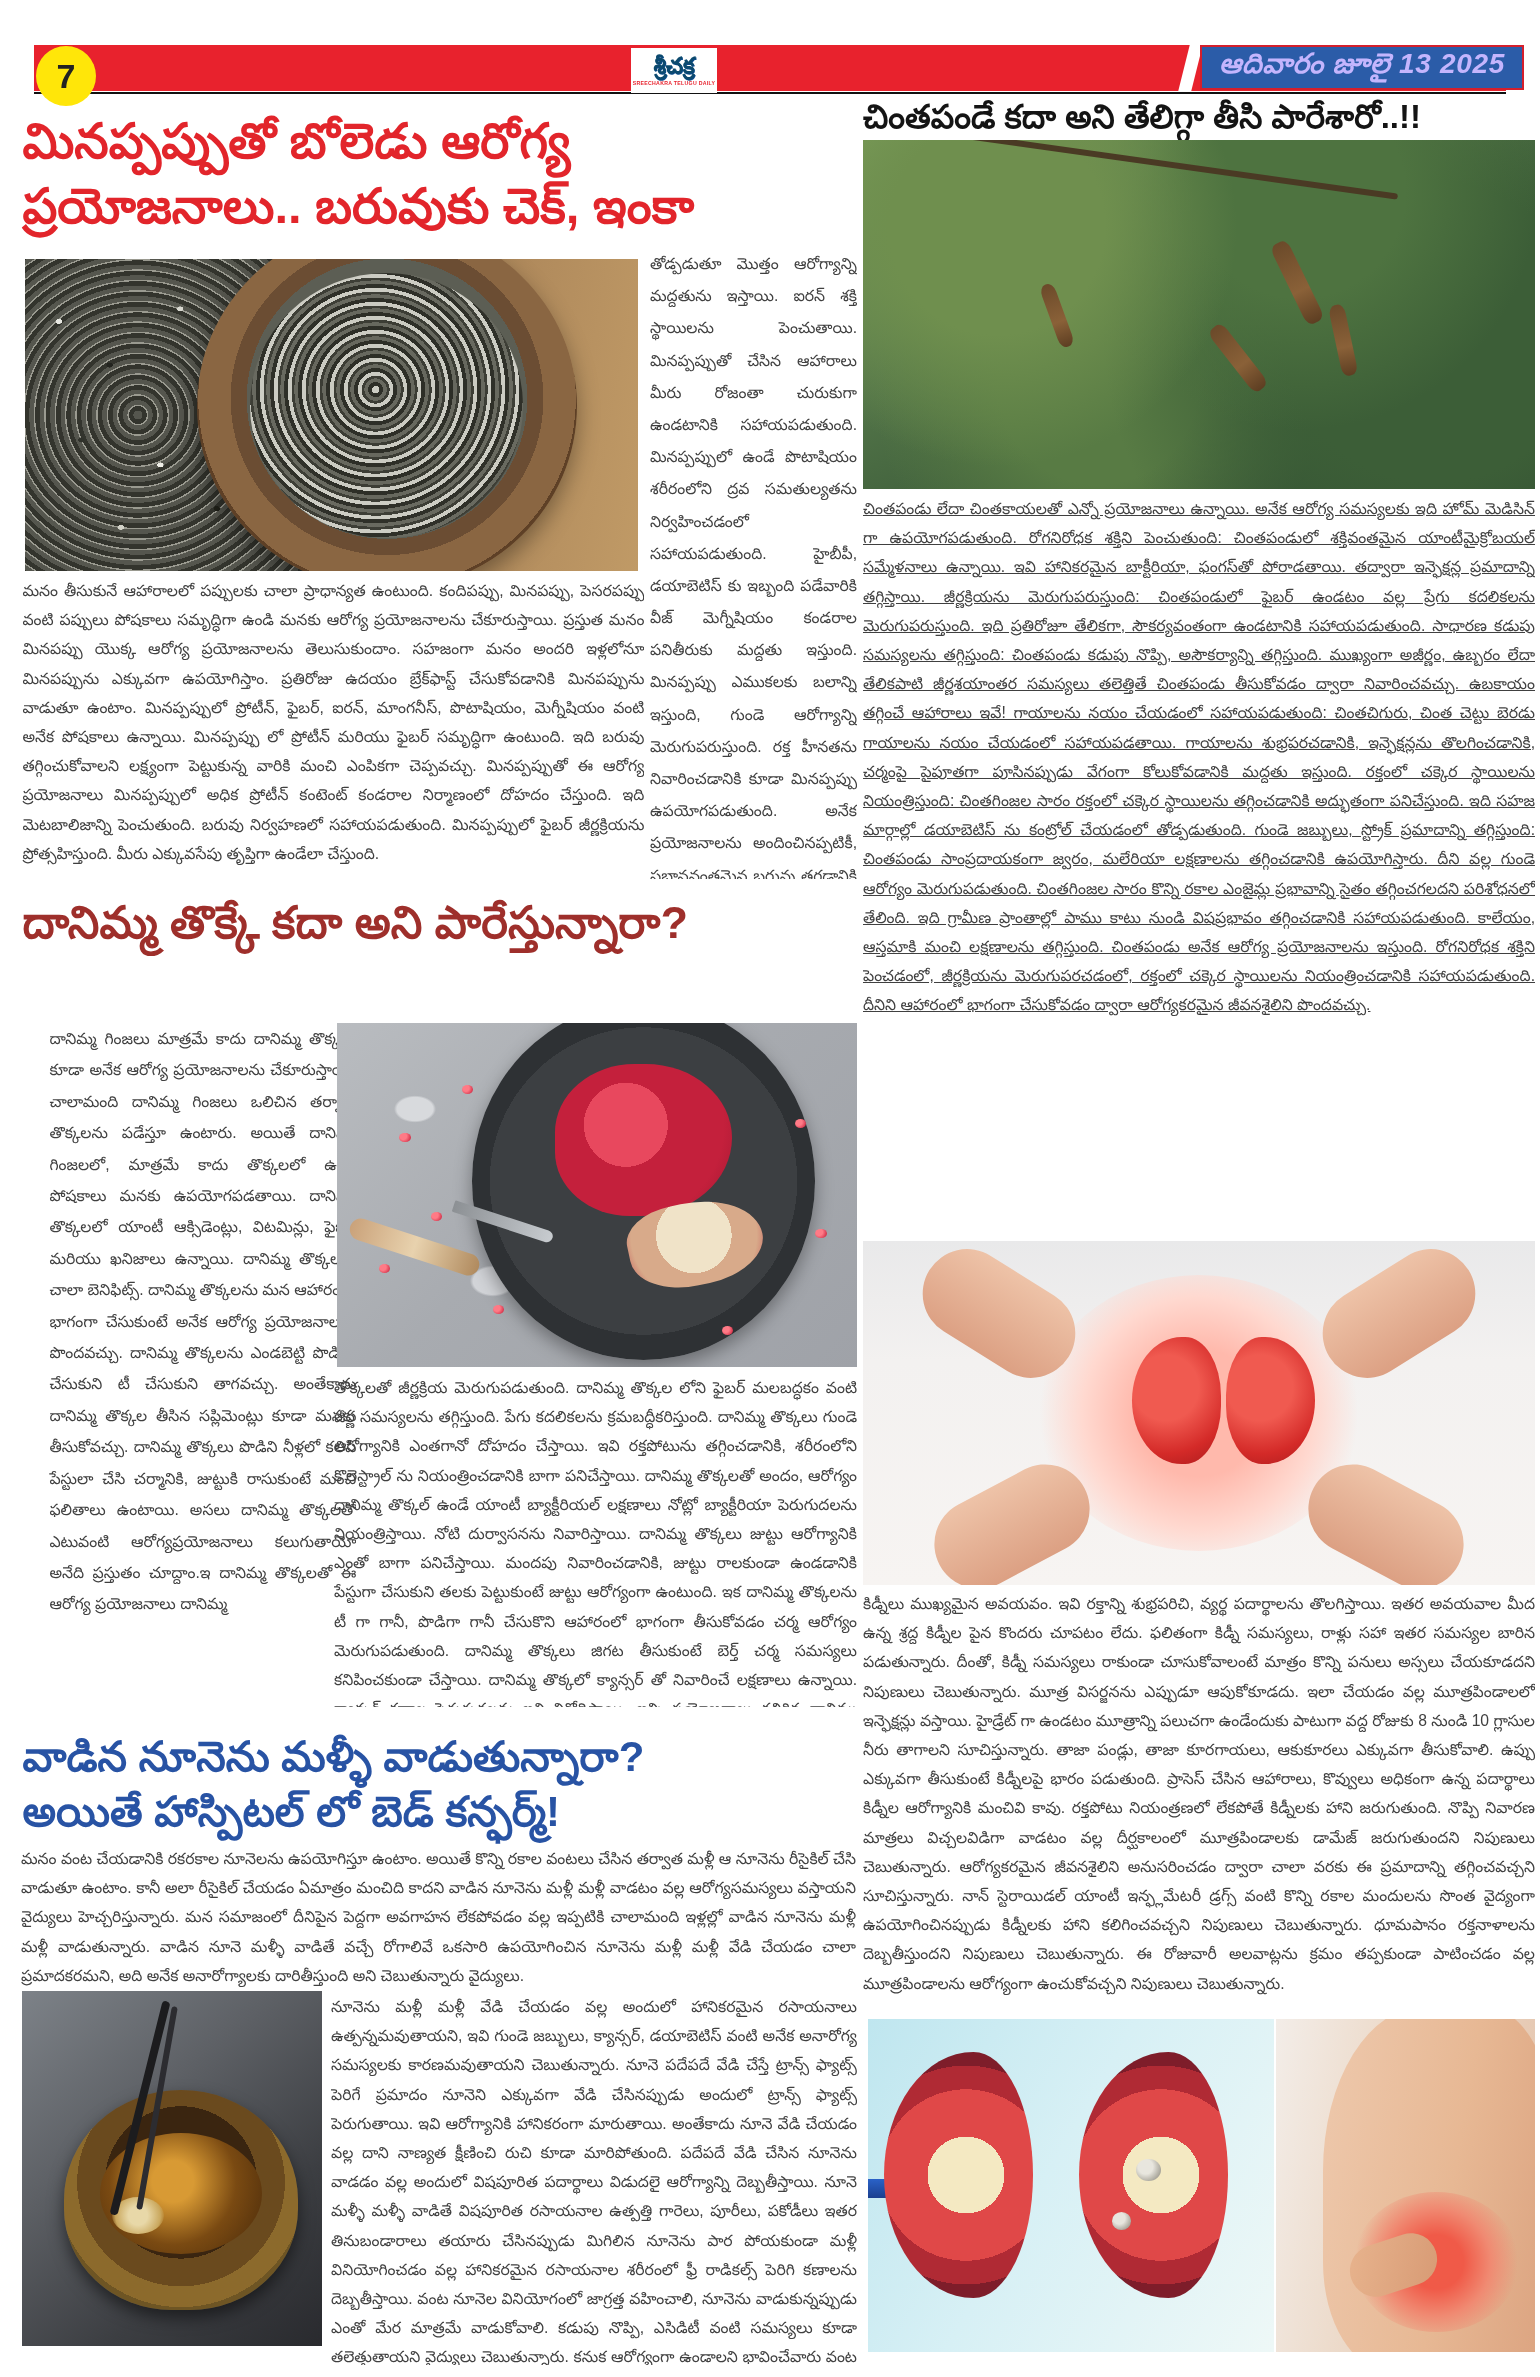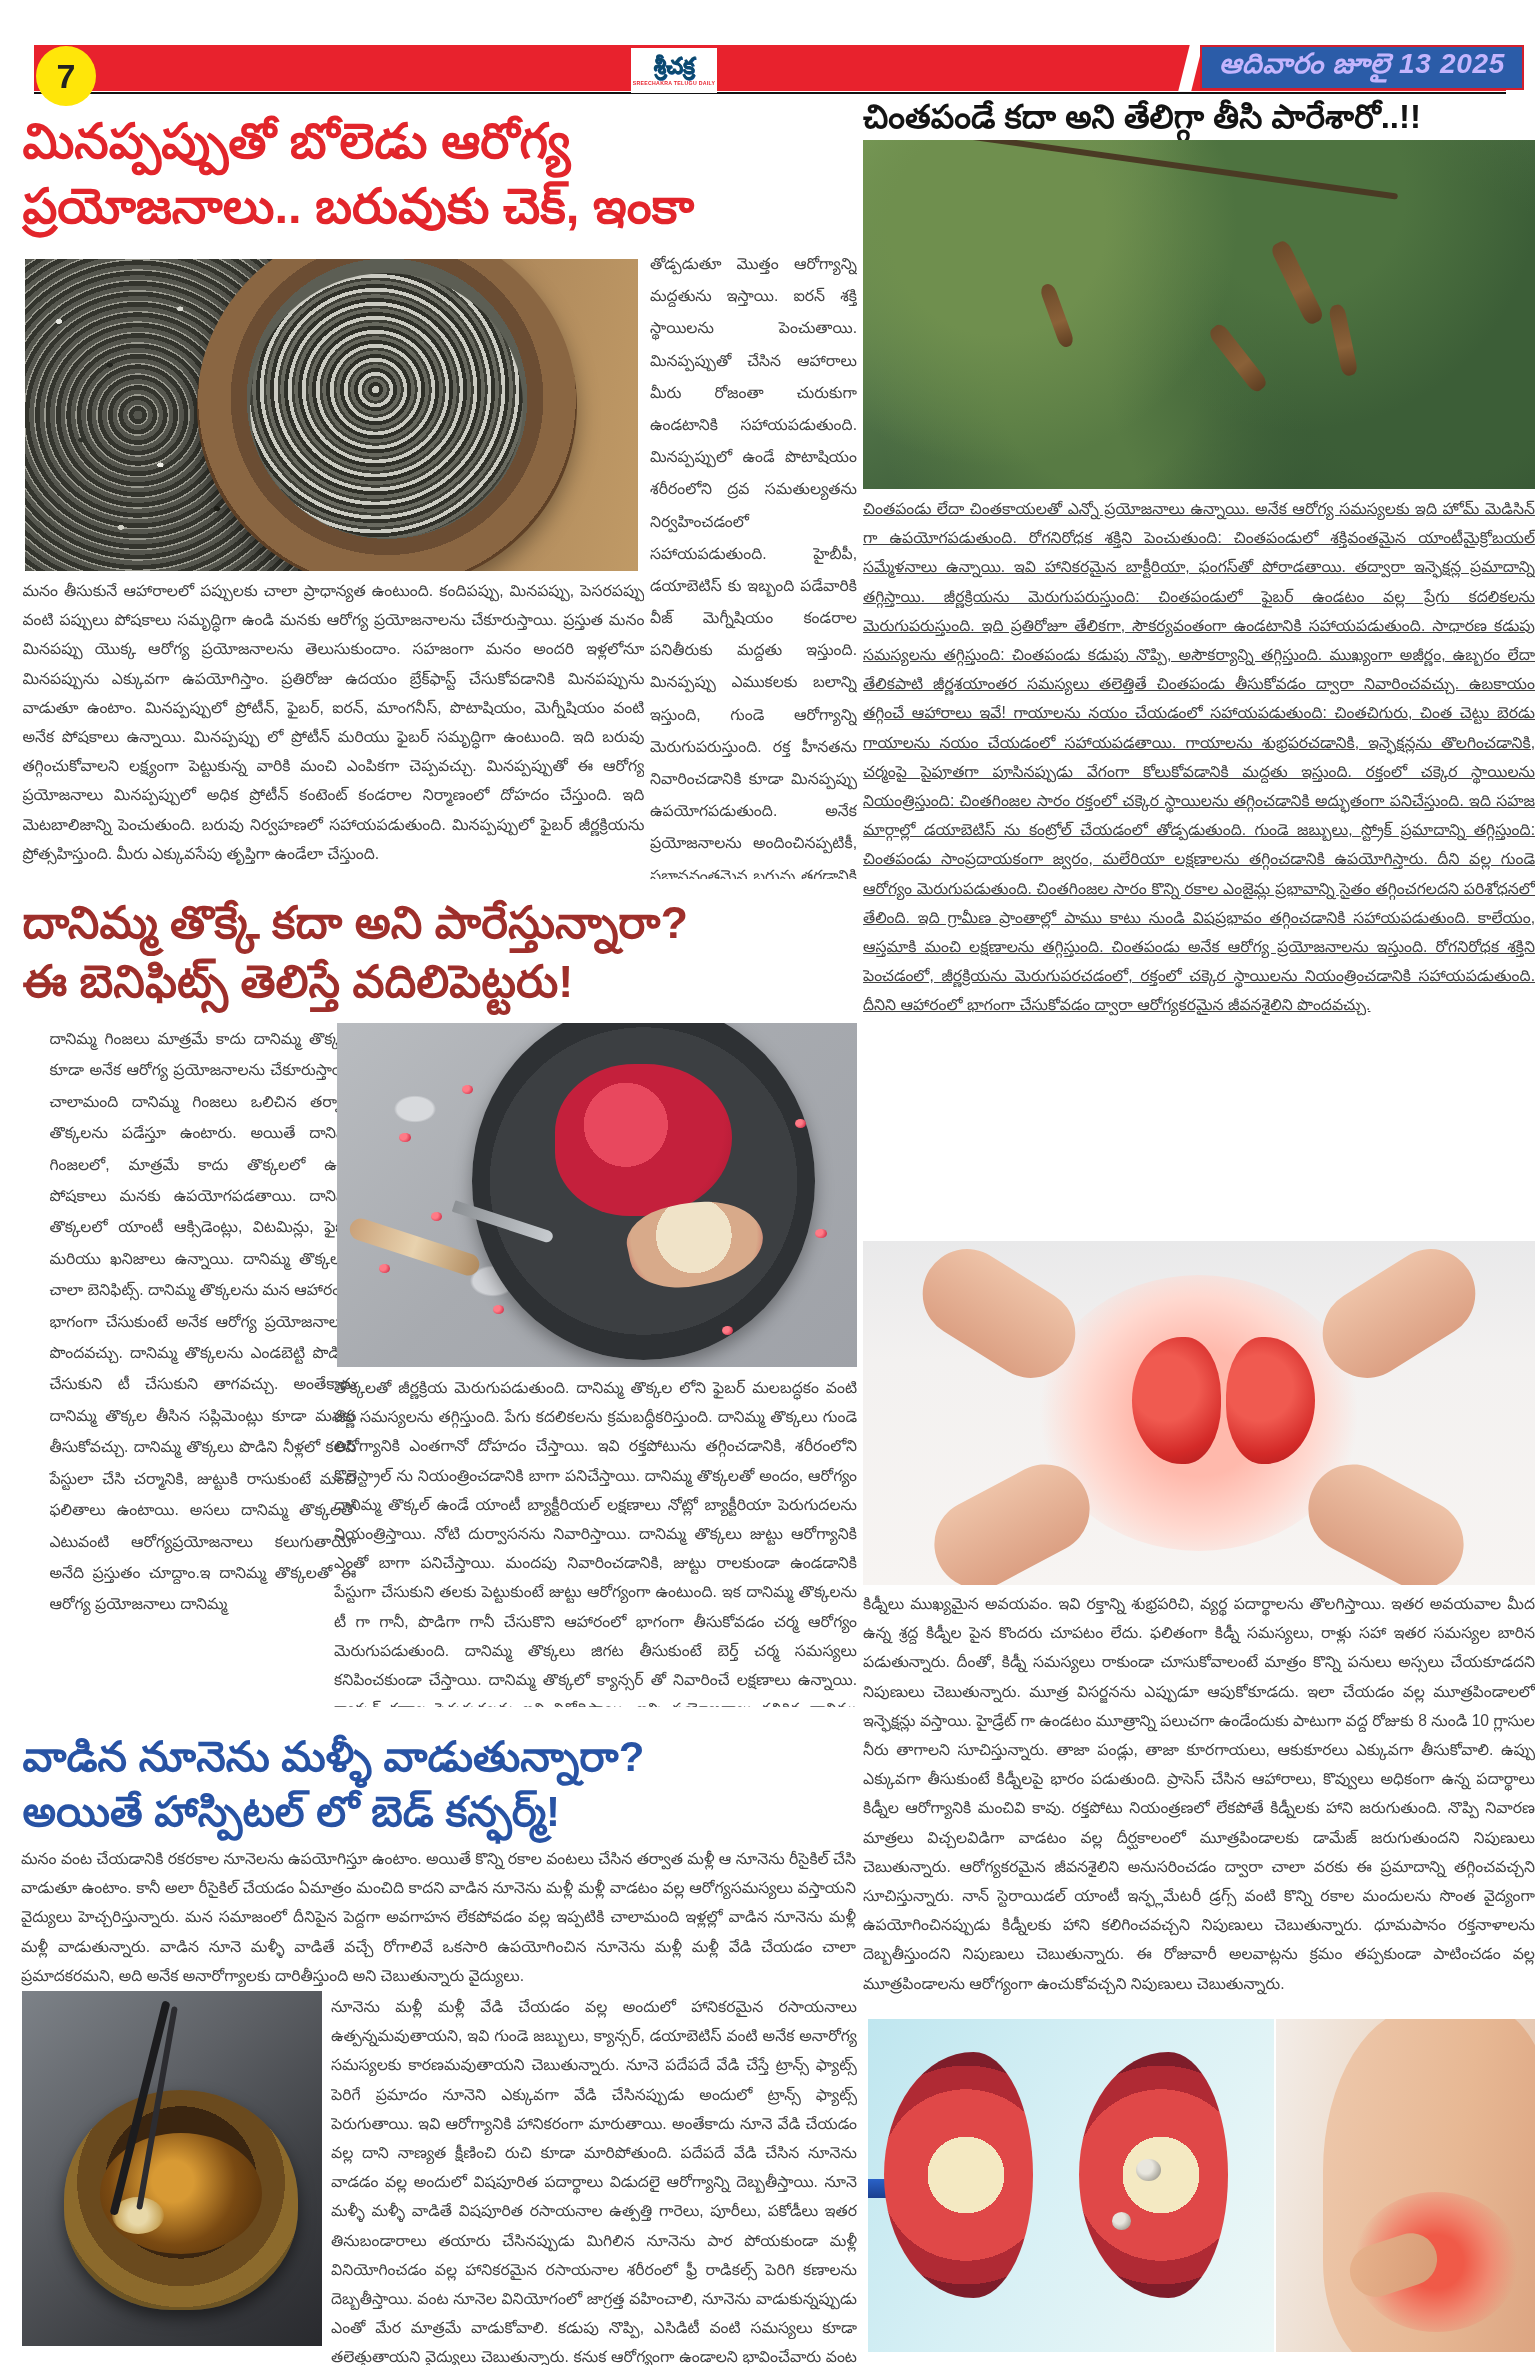--- a/index.html
+++ b/index.html
@@ -165,21 +165,20 @@
     <div class="branch"></div>
     <div class="pod p1"></div>
     <div class="pod p2"></div>
     <div class="pod p3"></div>
     <div class="pod p4"></div>
   </div>
   <div class="abs body-txt" id="tam-body">చింతపండు లేదా చింతకాయలతో ఎన్నో ప్రయోజనాలు ఉన్నాయి. అనేక ఆరోగ్య సమస్యలకు ఇది హోమ్ మెడిసిన్ గా ఉపయోగపడుతుంది. రోగనిరోధక శక్తిని పెంచుతుంది: చింతపండులో శక్తివంతమైన యాంటీమైక్రోబయల్ సమ్మేళనాలు ఉన్నాయి. ఇవి హానికరమైన బాక్టీరియా, ఫంగస్‌తో పోరాడతాయి. తద్వారా ఇన్ఫెక్షన్ల ప్రమాదాన్ని తగ్గిస్తాయి. జీర్ణక్రియను మెరుగుపరుస్తుంది: చింతపండులో ఫైబర్ ఉండటం వల్ల ప్రేగు కదలికలను మెరుగుపరుస్తుంది. ఇది ప్రతిరోజూ తేలికగా, సౌకర్యవంతంగా ఉండటానికి సహాయపడుతుంది. సాధారణ కడుపు సమస్యలను తగ్గిస్తుంది: చింతపండు కడుపు నొప్పి, అసౌకర్యాన్ని తగ్గిస్తుంది. ముఖ్యంగా అజీర్ణం, ఉబ్బరం లేదా తేలికపాటి జీర్ణశయాంతర సమస్యలు తలెత్తితే చింతపండు తీసుకోవడం ద్వారా నివారించవచ్చు. ఉబకాయం తగ్గించే ఆహారాలు ఇవే! గాయాలను నయం చేయడంలో సహాయపడుతుంది: చింతచిగురు, చింత చెట్టు బెరడు గాయాలను నయం చేయడంలో సహాయపడతాయి. గాయాలను శుభ్రపరచడానికి, ఇన్ఫెక్షన్లను తొలగించడానికి, చర్మంపై పైపూతగా పూసినప్పుడు వేగంగా కోలుకోవడానికి మద్దతు ఇస్తుంది. రక్తంలో చక్కెర స్థాయిలను నియంత్రిస్తుంది: చింతగింజల సారం రక్తంలో చక్కెర స్థాయిలను తగ్గించడానికి అద్భుతంగా పనిచేస్తుంది. ఇది సహజ మార్గాల్లో డయాబెటిస్ ను కంట్రోల్ చేయడంలో తోడ్పడుతుంది. గుండె జబ్బులు, స్ట్రోక్ ప్రమాదాన్ని తగ్గిస్తుంది: చింతపండు సాంప్రదాయకంగా జ్వరం, మలేరియా లక్షణాలను తగ్గించడానికి ఉపయోగిస్తారు. దీని వల్ల గుండె ఆరోగ్యం మెరుగుపడుతుంది. చింతగింజల సారం కొన్ని రకాల ఎంజైమ్ల ప్రభావాన్ని సైతం తగ్గించగలదని పరిశోధనలో తేలింది. ఇది గ్రామీణ ప్రాంతాల్లో పాము కాటు నుండి విషప్రభావం తగ్గించడానికి సహాయపడుతుంది. కాలేయం, ఆస్తమాకి మంచి లక్షణాలను తగ్గిస్తుంది. చింతపండు అనేక ఆరోగ్య ప్రయోజనాలను ఇస్తుంది. రోగనిరోధక శక్తిని పెంచడంలో, జీర్ణక్రియను మెరుగుపరచడంలో, రక్తంలో చక్కెర స్థాయిలను నియంత్రించడానికి సహాయపడుతుంది. దీనిని ఆహారంలో భాగంగా చేసుకోవడం ద్వారా ఆరోగ్యకరమైన జీవనశైలిని పొందవచ్చు.</div>
 
   <div class="abs hl" id="pom-hl">
     <div>దానిమ్మ తొక్కే కదా అని పారేస్తున్నారా?</div>
-    <div>ఈ బెనిఫిట్స్ తెలిస్తే వదిలిపెట్టరు!</div>
   </div>
   <div class="abs body-txt" id="pom-left">దానిమ్మ గింజలు మాత్రమే కాదు దానిమ్మ తొక్కలు కూడా అనేక ఆరోగ్య ప్రయోజనాలను చేకూరుస్తాయి. చాలామంది దానిమ్మ గింజలు ఒలిచిన తర్వాత తొక్కలను పడేస్తూ ఉంటారు. అయితే దానిమ్మ గింజలలో, మాత్రమే కాదు తొక్కలలో ఉండే పోషకాలు మనకు ఉపయోగపడతాయి. దానిమ్మ తొక్కలలో యాంటీ ఆక్సిడెంట్లు, విటమిన్లు, ఫైబర్ మరియు ఖనిజాలు ఉన్నాయి. దానిమ్మ తొక్కలతో చాలా బెనిఫిట్స్. దానిమ్మ తొక్కలను మన ఆహారంలో భాగంగా చేసుకుంటే అనేక ఆరోగ్య ప్రయోజనాలను పొందవచ్చు. దానిమ్మ తొక్కలను ఎండబెట్టి పొడిలా చేసుకుని టీ చేసుకుని తాగవచ్చు. అంతేకాదు దానిమ్మ తొక్కల తీసిన సప్లిమెంట్లు కూడా మనకు తీసుకోవచ్చు. దానిమ్మ తొక్కలు పొడిని నీళ్లలో కలిపి పేస్టులా చేసి చర్మానికి, జుట్టుకి రాసుకుంటే మంచి ఫలితాలు ఉంటాయి. అసలు దానిమ్మ తొక్కలతో ఎటువంటి ఆరోగ్యప్రయోజనాలు కలుగుతాయో అనేది ప్రస్తుతం చూద్దాం.ఇ దానిమ్మ తొక్కలతో ఈ ఆరోగ్య ప్రయోజనాలు దానిమ్మ</div>
   <div class="abs photo" id="pom-img">
     <div class="mottle"></div>
     <div class="plate"></div>
     <div class="fruit"></div>
     <div class="peel"></div>
     <div class="seed s1"></div>
     <div class="seed s2"></div>
     <div class="seed s3"></div>

